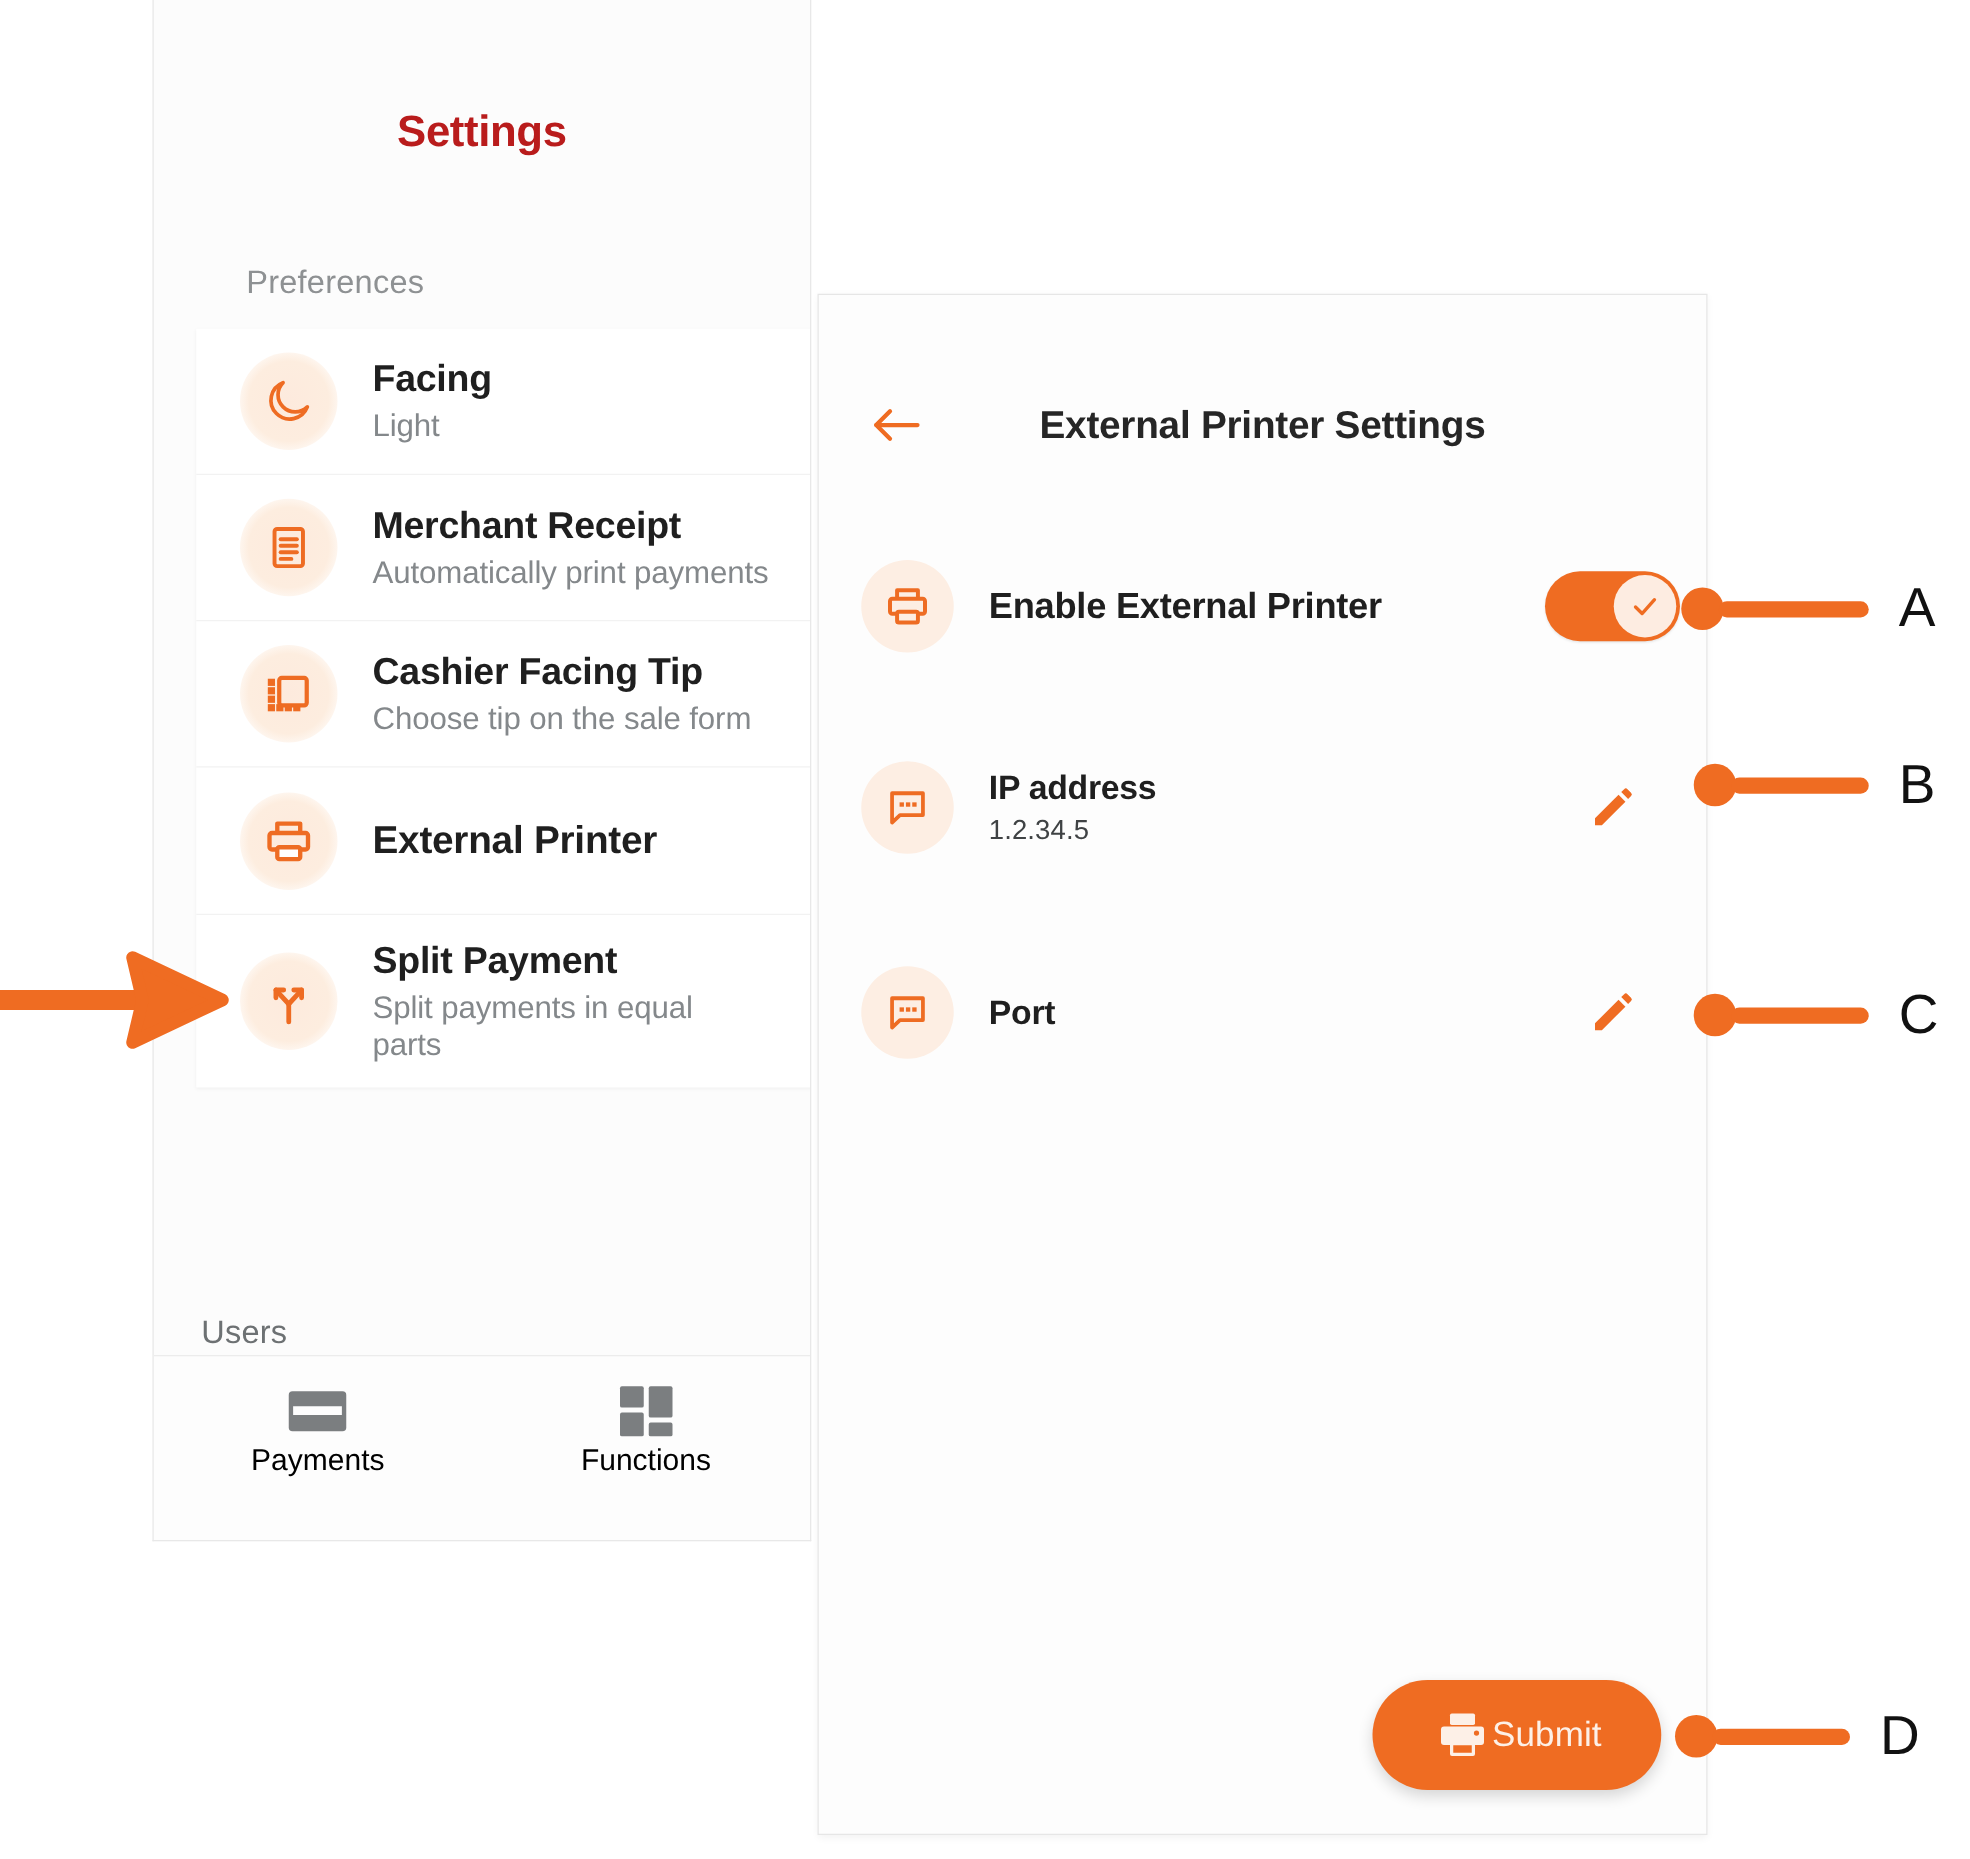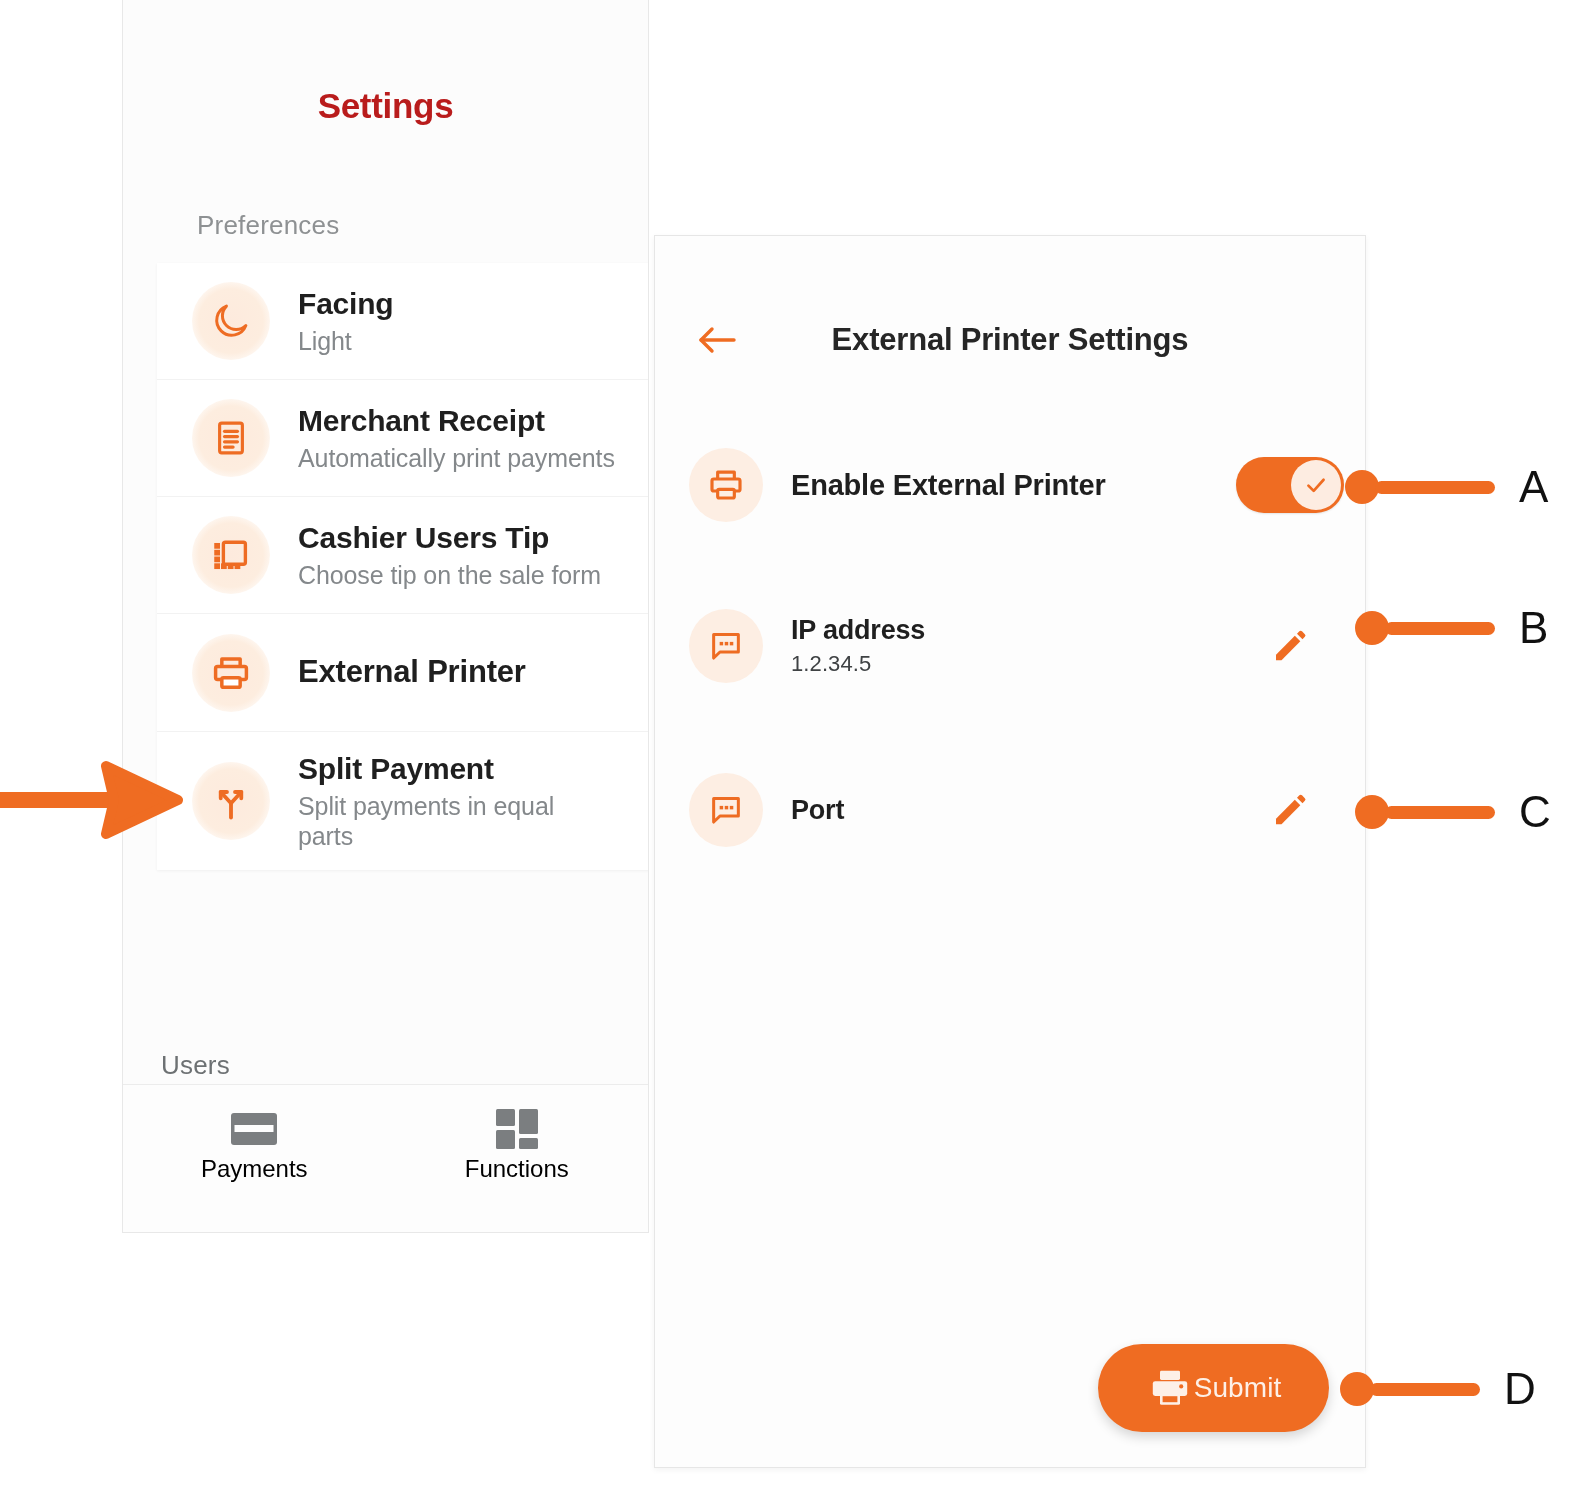--- a/index.html
+++ b/index.html
@@ -193,21 +193,21 @@
               <rect x="3.6" y="10.4" width="2.4" height="2.4"></rect>
               <rect x="3.6" y="14.4" width="2.4" height="2.4"></rect>
               <rect x="3.6" y="18.4" width="2.4" height="2.4"></rect>
               <rect x="7.6" y="18.4" width="2.4" height="2.4"></rect>
               <rect x="11.6" y="18.4" width="2.4" height="2.4"></rect>
               <rect x="15.6" y="18.4" width="2.4" height="2.4"></rect>
             </g>
           </svg>
         </span>
         <span class="pref-text">
-          <span class="pref-title">Cashier Users Tip</span>
+          <span class="pref-title">Cashier Facing Tip</span>
           <span class="pref-sub" style="display:block">Choose tip on the sale form</span>
         </span>
       </div>
 
       <div class="pref-row" style="min-height:118px">
         <span class="pref-icon-wrap">
           <svg width="44" height="44" viewBox="0 0 24 24" fill="none" stroke="#ee6c23" stroke-width="1.9" stroke-linejoin="round">
             <path d="M7 8.2V4.3h10v3.9"></path>
             <rect x="3.6" y="8.4" width="16.8" height="7.2" rx="1.1"></rect>
             <rect x="7" y="14.6" width="10" height="5.2" rx="0.9" fill="#ffffff"></rect>

